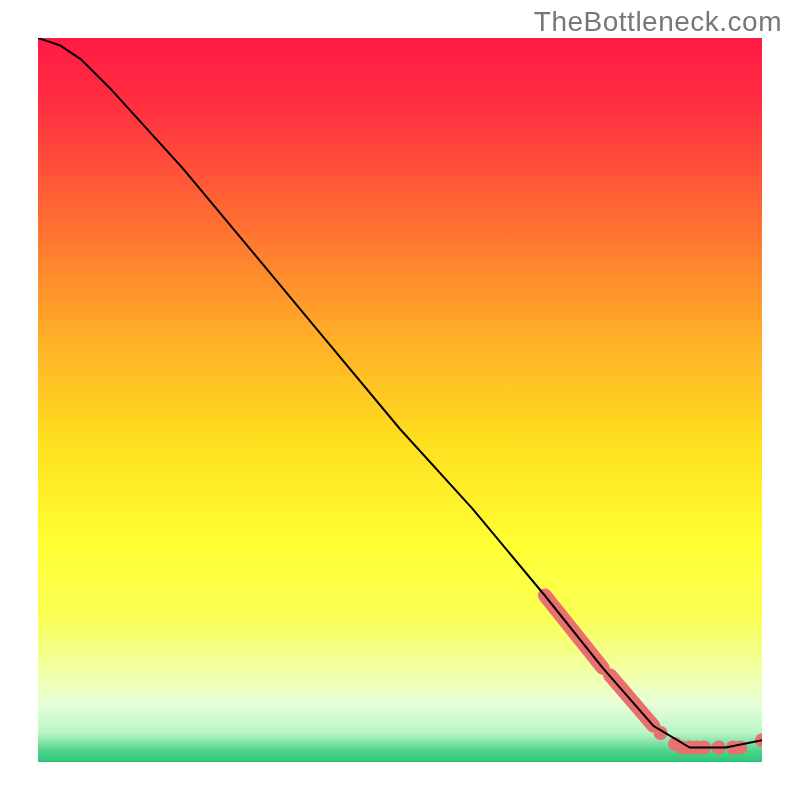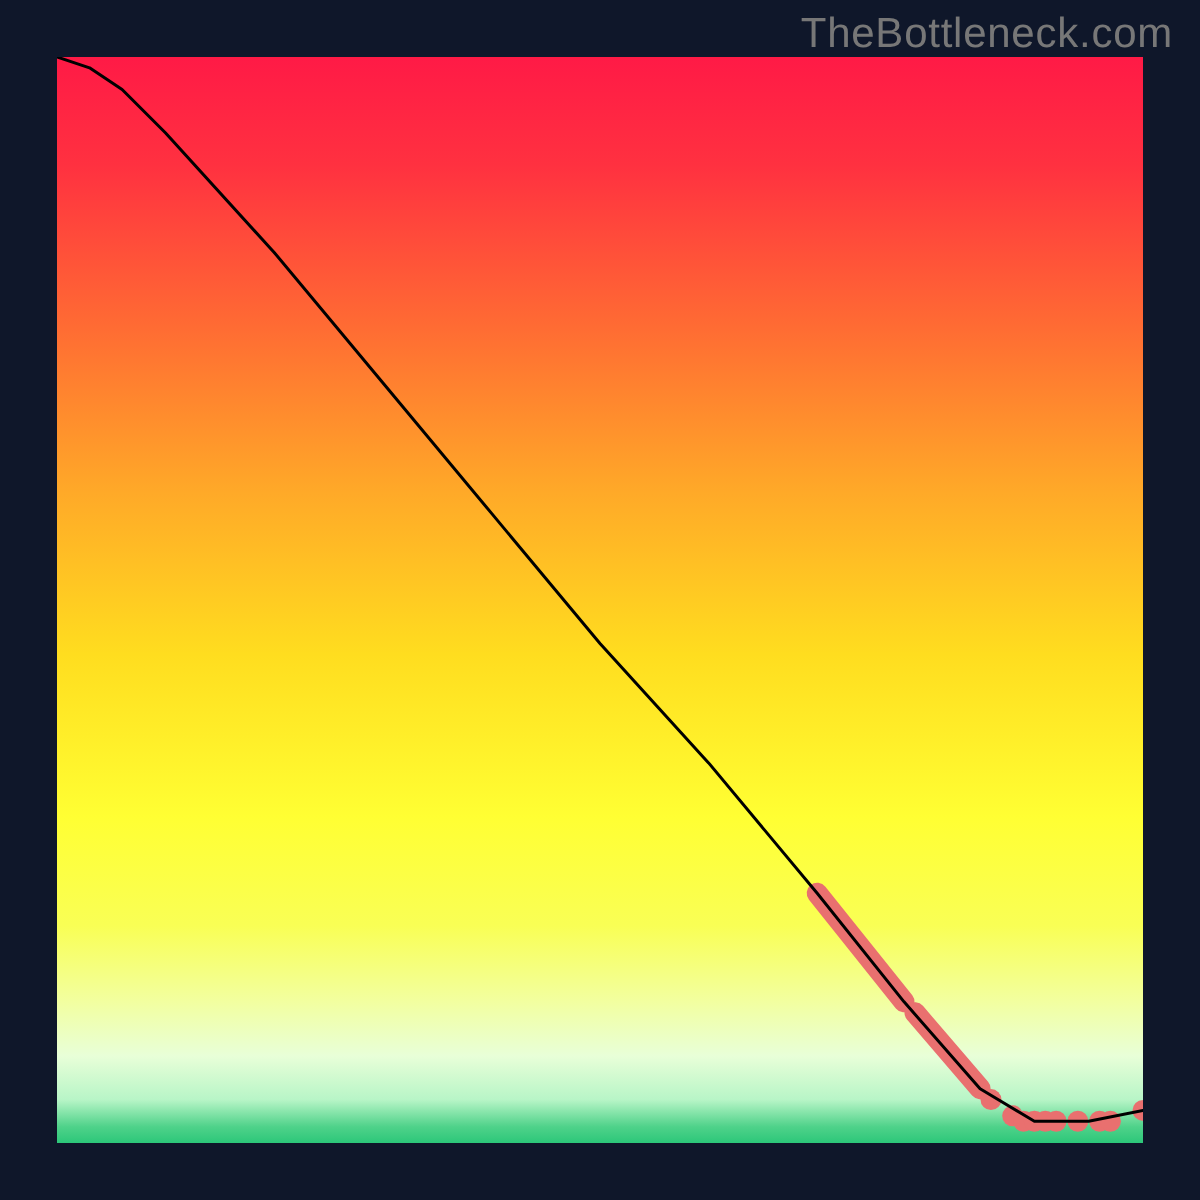--- a/index.html
+++ b/index.html
@@ -8,21 +8,21 @@
     width: 800px;
     height: 800px;
     background: #000;
     font-family: Arial, Helvetica, sans-serif;
     overflow: hidden;
   }
   .frame {
     position: relative;
     width: 800px;
     height: 800px;
-    background: #0f172a;
+    background: #ffffff;
   }
   .watermark {
     position: absolute;
     top: 6px;
     right: 18px;
     color: #777;
     font-size: 28px;
     font-weight: 400;
     letter-spacing: 0.5px;
     user-select: none;

